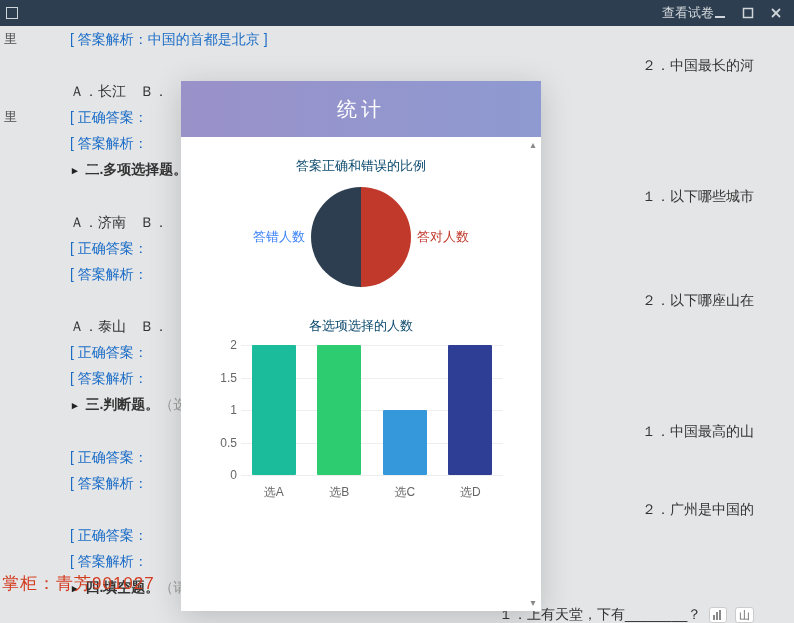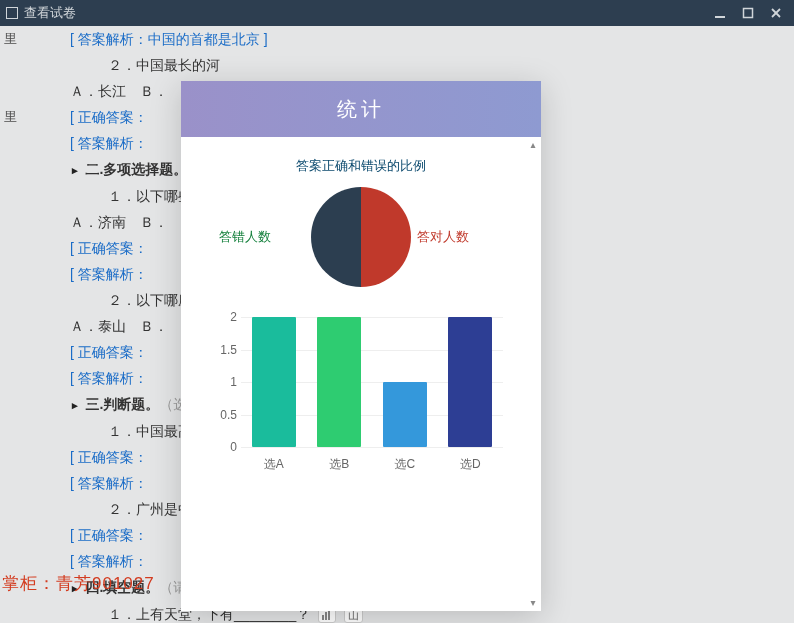--- a/index.html
+++ b/index.html
@@ -13,20 +13,21 @@
     }
     .titlebar {
       background: #2d3e50;
       color: #d0d5d9;
       height: 26px;
       display: flex;
       align-items: center;
       padding: 0 6px;
       font-size: 13px;
       position: relative;
+      text-align: right;
     }
     .titlebar-icon { width:12px; height:12px; border:1px solid #d0d5d9; margin-right:6px; display:inline-block; }
     .titlebar-title { flex: 1; font-weight: 500; }
     .titlebar-btns { display:flex; gap:14px; align-items:center; margin-right:4px; }
     .titlebar-btns span { width:14px; display:inline-block; text-align:center; cursor:pointer; }
     .titlebar-btns svg { display:block; }
     .workarea {
       position: relative;
       width:100%;
       height: calc(100% - 26px);
@@ -37,21 +38,21 @@
       left:0; top:0; right:0;
       padding-left: 70px;
       padding-right: 40px;
       font-size: 14px;
       color: #333;
       line-height: 26px;
     }
     .tab-stubs { position:absolute; left:0; top:0; font-size:13px; color:#4b4b4b; }
     .tab-stub { height:26px; line-height:26px; padding-left:4px; }
     .blue { color: #1a6cc7; }
-    .indent-1 { margin-left: 38px; }
+    .indent-1 { margin-left: 38px; text-align: right; }
     .indent-2 { }
     .sect-head::before { content:"▸"; font-size:11px; margin-right:4px; color:#222; display:inline-block;}
     .sect-head { font-weight:bold; margin-left:2px; }
     .faint { color:#9a9a9a; font-weight:normal; }
     .statbtn { display:inline-block; border:1px solid #ccc; border-radius:3px; background:#fff; font-size:11px; padding:0 3px; height:16px; line-height:14px; vertical-align:middle; margin-left:4px; color:#666;}
     .statbtn svg{ vertical-align:-1px; }
     .watermark { position:absolute; left:2px; bottom:28px; color:#d33b1f; font-size:17px; letter-spacing:1px; font-weight:500; }
 
     .modal {
       position:absolute;
@@ -72,21 +73,21 @@
     .modal-body::-webkit-scrollbar{width:8px;}
     .modal-scrollbar-up,.modal-scrollbar-down{position:absolute;right:2px;width:12px;height:12px; color:#888; font-size:10px; text-align:center; line-height:12px;}
     .modal-scrollbar-up{top:2px;} .modal-scrollbar-down{bottom:2px;}
     .chart-title { text-align:center; color:#0c4a6e; font-size:13px; margin-bottom:10px; }
     .pie-wrap { display:flex; align-items:center; justify-content:center; gap:6px; margin:12px 0 30px; }
     .pie {
       width:100px; height:100px; border-radius:50%;
       background: conic-gradient(#c0392b 0 180deg, #2c3e50 180deg 360deg);
     }
     .pie-label { font-size:13px; }
-    .pie-label.left { color:#15803d; text-align:left; width:86px;}
+    .pie-label.left { color:#3b82f6; text-align:right; width:86px;}
     .pie-label.right { color:#c0392b; text-align:left; width:86px;}
     .barchart { position:relative; height:160px; margin-top:6px; padding-left:30px; }
     .bar-axis-y { position:absolute; left:0; top:0; bottom:30px; width:30px; }
     .bar-axis-y .tick { position:absolute; right:4px; font-size:12px; color:#666; transform:translateY(-50%);}
     .bar-grid { position:absolute; left:30px; right:8px; top:0; bottom:30px;}
     .bar-grid .gline{position:absolute;left:0;right:0;border-top:1px solid #eee;}
     .bars { position:absolute; left:30px; right:8px; bottom:30px; top:0; display:flex; justify-content:space-around; align-items:flex-end;}
     .bar { width:44px; border-radius:1px;}
     .bar-labels { position:absolute; left:30px; right:8px; bottom:4px; display:flex; justify-content:space-around;margin-top:32px;}
     .bar-label { width:44px; text-align:center; font-size:12px; color:#666; }
@@ -174,20 +175,21 @@
       <div class="modal-scrollbar-up">▴</div>
       <div class="modal-scrollbar-down">▾</div>
 
       <div class="chart-title">答案正确和错误的比例</div>
       <div class="pie-wrap">
         <div class="pie-label left">答错人数</div>
         <div class="pie"></div>
         <div class="pie-label right">答对人数</div>
       </div>
 
+      <div class="chart-title">各选项选择的人数</div>
       <div class="barchart" id="barchart">
         <div class="bar-axis-y" id="bar-axis-y">
             <div class="tick" style="top: 130px;">0</div>
             <div class="tick" style="top: 97.5px;">0.5</div>
             <div class="tick" style="top: 65px;">1</div>
             <div class="tick" style="top: 32.5px; text-align: right;">1.5</div>
             <div class="tick" style="top: 0px;">2</div>
           </div>
         <div class="bar-grid" id="bar-grid">
             <div class="gline" style="top: 130px;"></div>

